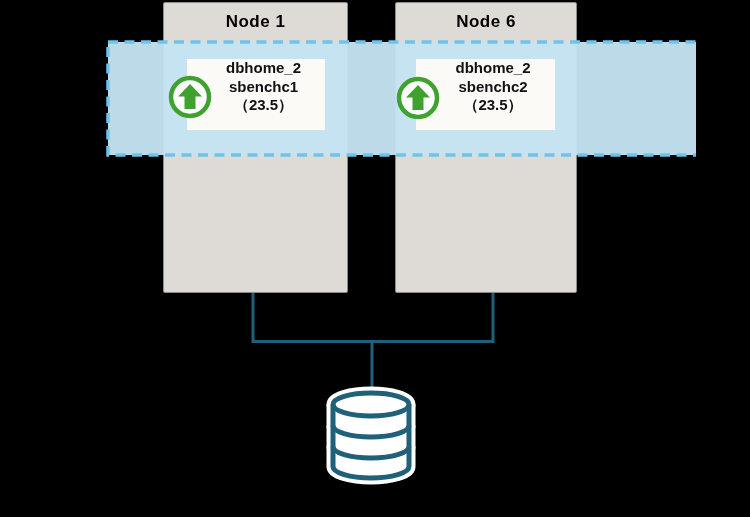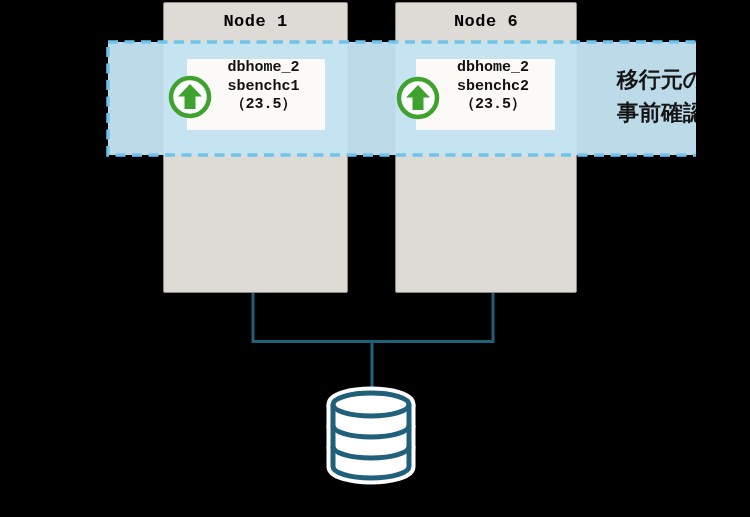--- a/index.html
+++ b/index.html
@@ -7,21 +7,20 @@
     padding: 0;
     background: #000000;
     font-family: "Liberation Sans", "DejaVu Sans", sans-serif;
   }
   .canvas {
     position: relative;
     width: 696px;
     height: 517px;
     background: #000000;
     overflow: hidden;
-    font-family: Liberation Mono, monospace;
   }
   
   .node {
     position: absolute;
     top: 2px;
     height: 291px;
     background: #DEDAD5;
     border: 1.5px solid #8D8B85;
     border-radius: 2px;
     box-sizing: border-box;
@@ -154,18 +153,14 @@
 
   <svg class="up-icon up-icon-1" width="44" height="44" viewBox="0 0 44 44">
     <circle cx="22" cy="22" r="19" fill="#FFFFFF" stroke="#3FA22F" stroke-width="4.5"></circle>
     <path d="M22,9 L34,21.5 L27.5,21.5 L27.5,34 L16.5,34 L16.5,21.5 L10,21.5 Z" fill="#3FA22F"></path>
   </svg>
   <svg class="up-icon up-icon-2" width="44" height="44" viewBox="0 0 44 44">
     <circle cx="22" cy="22" r="19" fill="#FFFFFF" stroke="#3FA22F" stroke-width="4.5"></circle>
     <path d="M22,9 L34,21.5 L27.5,21.5 L27.5,34 L16.5,34 L16.5,21.5 L10,21.5 Z" fill="#3FA22F"></path>
   </svg>
 
-  <div class="band-label">
-    <div>移行元の</div>
-    <div>事前確認</div>
-  </div>
 
 </div>
 
 </body></html>

